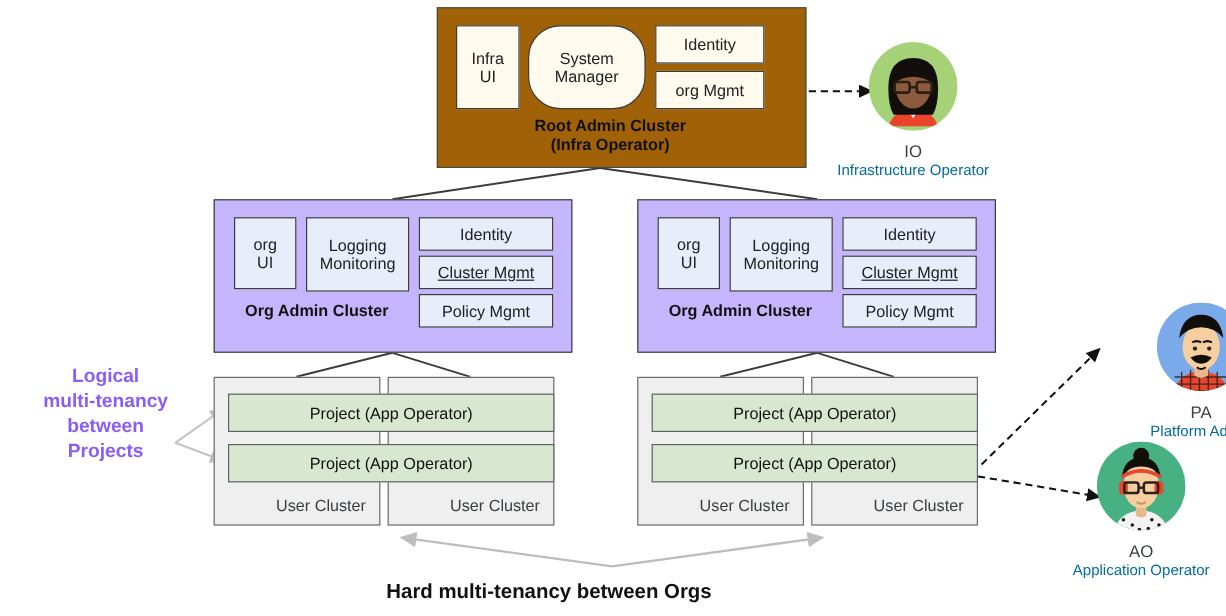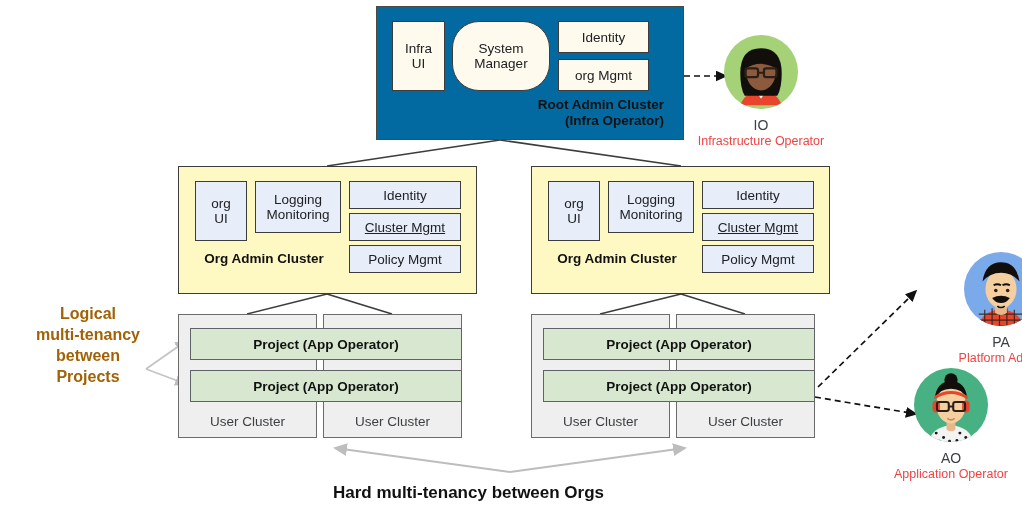--- a/index.html
+++ b/index.html
@@ -11,101 +11,101 @@
     position:relative;
     color:#202124;
   }
   #stage{position:absolute;left:0;top:0;width:1022px;height:513px;}
   #wires{position:absolute;left:0;top:0;width:1022px;height:513px;pointer-events:none;}
 
   .box{position:absolute;box-sizing:border-box;}
 
   
   .root-cluster{
-    left:376px;top:6px;width:308px;height:134px;
-    background:#0369a1;border:1.5px solid #4a4a42;
+    left:364px;top:6px;width:308px;height:134px;
+    background:#a16207;border:1.5px solid #4a4a42;
   }
   .root-inner{position:absolute;left:15px;top:14px;width:257px;height:70px;}
   .chip{
     position:absolute;box-sizing:border-box;
     background:#FEFAEE;border:1.5px solid #3c3c3c;
     display:flex;align-items:center;justify-content:center;
     text-align:center;font-size:13.5px;line-height:15px;color:#202124;
   }
   .chip.infra-ui{left:0;top:0;width:53px;height:70px;}
   .chip.sys-mgr{left:60px;top:0;width:98px;height:70px;border-radius:27px;}
   .chip.identity-root{left:166px;top:0;width:91px;height:32px;}
   .chip.orgmgmt-root{left:166px;top:38px;width:91px;height:32px;}
   .root-title{
-    position:absolute;left:0;top:90px;width:287px;text-align:right;
+    position:absolute;left:0;top:90px;width:287px;text-align:center;
     font-size:13.5px;font-weight:bold;line-height:16px;color:#111;
   }
 
   
   .org-cluster{
     width:299px;height:128px;
-    background:#fef9c3;border:1.5px solid #3c3c3c;
+    background:#c4b5fd;border:1.5px solid #3c3c3c;
   }
   .org-cluster.left{left:178px;top:166px;}
   .org-cluster.right{left:531px;top:166px;}
   .org-chip{
     position:absolute;box-sizing:border-box;
     background:#E7EEFA;border:1.5px solid #3c3c3c;
     display:flex;align-items:center;justify-content:center;
     text-align:center;font-size:13.5px;line-height:15px;color:#202124;
   }
   .org-chip.orgui{left:16px;top:14px;width:52px;height:60px;}
-  .org-chip.logmon{left:76px;top:14px;width:86px;height:52px;}
+  .org-chip.logmon{left:76px;top:14px;width:86px;height:62px;}
   .org-chip.identity{left:170px;top:14px;width:112px;height:28px;}
   .org-chip.clustermgmt{left:170px;top:46px;width:112px;height:28px;text-decoration:underline;}
   .org-chip.policymgmt{left:170px;top:78px;width:112px;height:28px;}
   .org-title{
     position:absolute;left:10px;top:84px;width:150px;text-align:center;
     font-size:13.5px;font-weight:bold;color:#111;
   }
 
   
   .uc{
     background:#EFEFEF;border:1.5px solid #6b6b6b;
   }
   .uc-left-a{left:178px;top:314px;width:139px;height:124px;}
   .uc-left-b{left:323px;top:314px;width:139px;height:124px;}
   .uc-right-a{left:531px;top:314px;width:139px;height:124px;}
   .uc-right-b{left:676px;top:314px;width:139px;height:124px;}
   .uc-label{
     position:absolute;bottom:8px;left:0;width:100%;
-    text-align:center;font-size:13.5px;color:#3c4043;
+    text-align:center;font-size:13.5px;color:#3c4043;padding-left:20px;
   }
 
   .project{
     background:#D8E8D0;border:1.5px solid #5f6368;
     display:flex;align-items:center;justify-content:center;
-    font-size:13.5px;font-weight:bold;color:#111;
+    font-size:13.5px;font-weight:normal;color:#111;
   }
   .pr-l1{left:190px;top:328px;width:272px;height:32px;}
   .pr-l2{left:190px;top:370px;width:272px;height:32px;}
   .pr-r1{left:543px;top:328px;width:272px;height:32px;}
   .pr-r2{left:543px;top:370px;width:272px;height:32px;}
 
   
   .logical-label{
     position:absolute;left:8px;top:303px;width:160px;
-    text-align:center;font-size:16px;font-weight:bold;line-height:21px;color:#a16207;
+    text-align:center;font-size:16px;font-weight:bold;line-height:21px;color:#8b5cf6;
   }
   
   .bottom-caption{
-    position:absolute;left:16px;top:483px;width:905px;text-align:center;
+    position:absolute;left:5px;top:483px;width:905px;text-align:center;
     font-size:17px;font-weight:bold;color:#111;
   }
 
   
   .persona{position:absolute;width:140px;text-align:center;}
   .persona .av{margin:0 auto;}
   .persona .initials{font-size:14px;color:#3c4043;margin-top:4px;}
-  .persona .role{font-size:12.5px;color:#ef4444;margin-top:1px;}
+  .persona .role{font-size:12.5px;color:#0369a1;margin-top:1px;}
   .p-io{left:691px;top:35px;}
   .p-pa{left:931px;top:252px;}
   .p-ao{left:881px;top:368px;}
 </style>
 </head>
 <body>
 
 <div id="stage">
 
   <svg id="wires" viewBox="0 0 1022 513">

